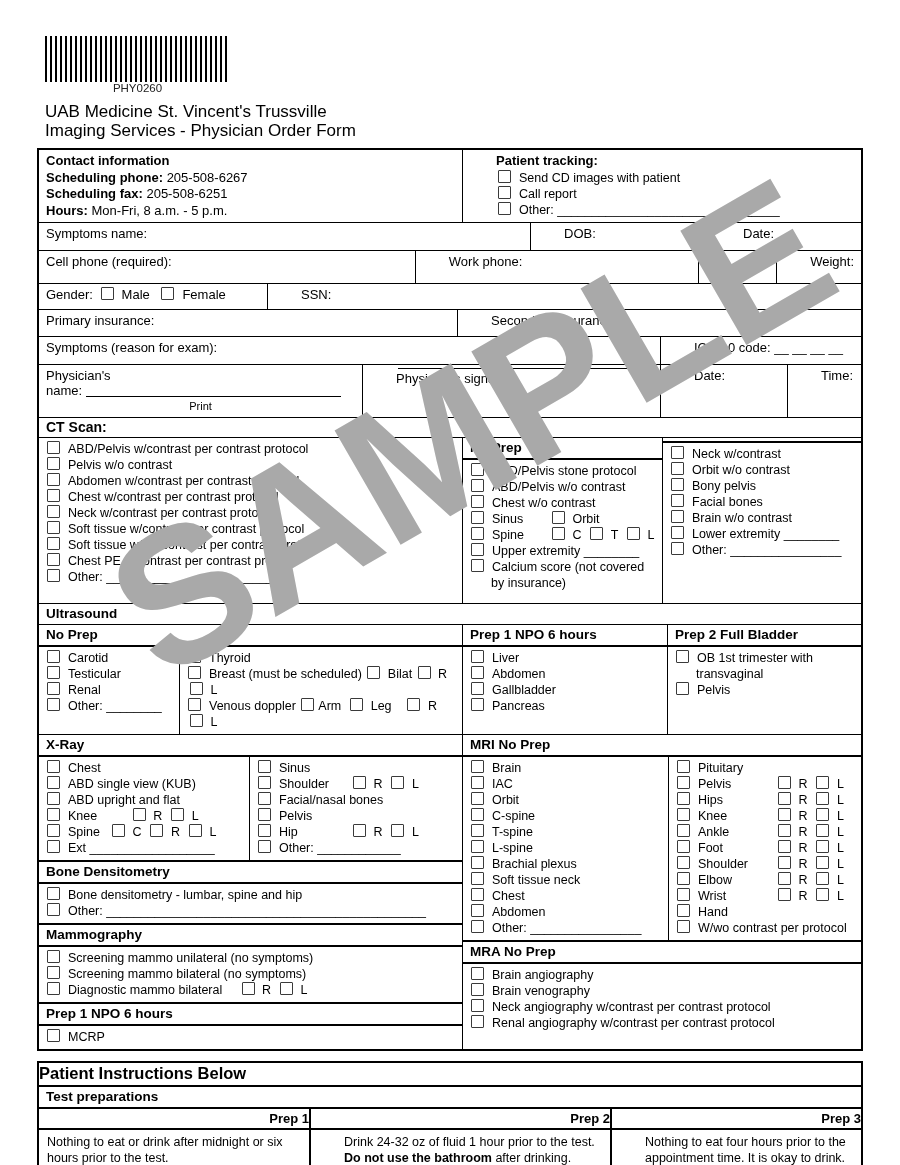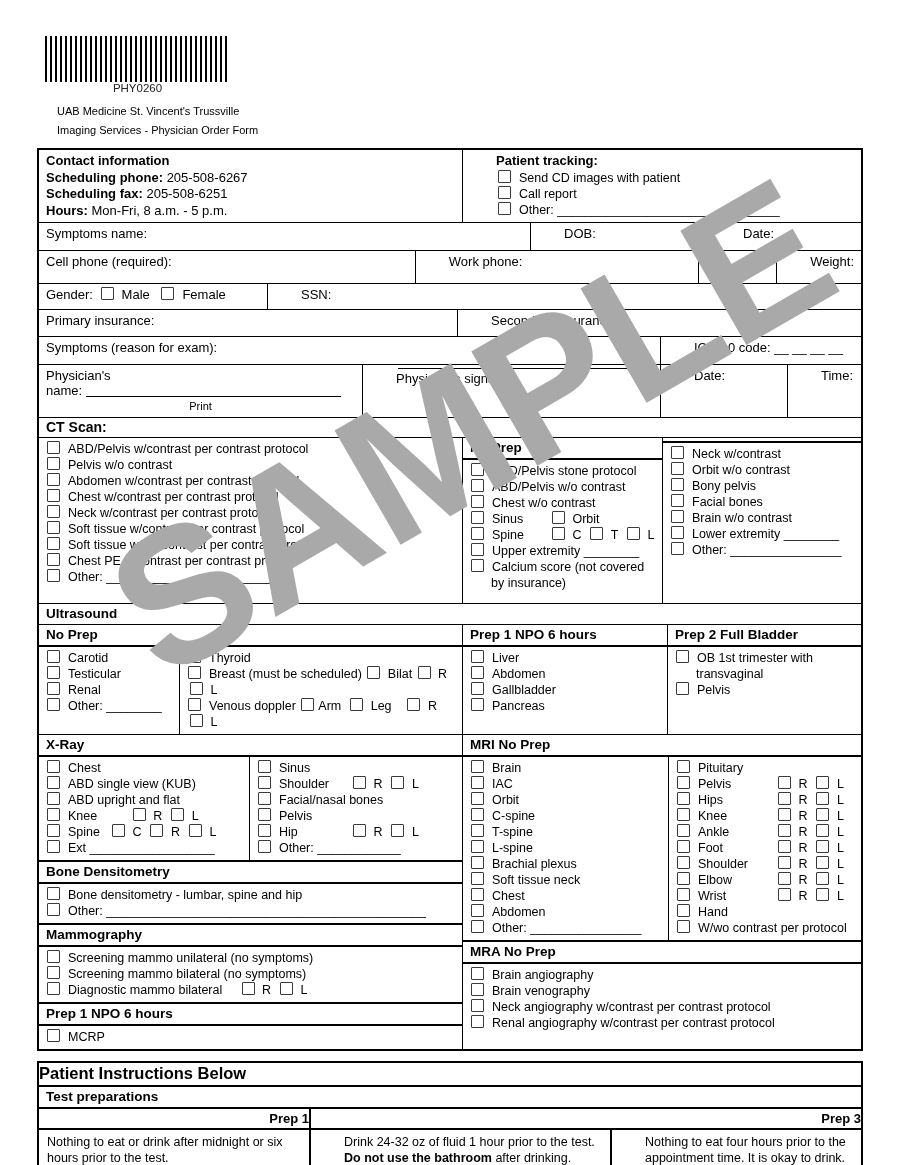--- a/index.html
+++ b/index.html
@@ -7,21 +7,21 @@
         font-family:"Liberation Sans",sans-serif;overflow:hidden;}
   .inner{position:absolute;left:37px;top:0;width:826px;}
   
   .barcode{width:185px;height:46px;margin:36px 0 0 8px;
     background:
       repeating-linear-gradient(90deg,#000 0 2px,#fff 2px 5px),
       repeating-linear-gradient(90deg,#000 0 1px,rgba(255,255,255,0) 1px 9px),
       repeating-linear-gradient(90deg,#000 0 3px,rgba(255,255,255,0) 3px 13px);
     background-color:#fff;}
   .barcode-label{width:185px;margin-left:8px;text-align:center;font-size:11.5px;color:#222;}
-  .titleblock{margin:8px 0 8px 20px;font-size:11px;line-height:19px;}
+  .titleblock{margin:8px 0 8px 8px;font-size:17px;line-height:19px;}
   
   .tbl{border:2.5px solid #000;}
   .row{display:flex;align-items:stretch;}
   .row + .row{border-top:1.8px solid #000;}
   .cell{padding:3px 7px;box-sizing:border-box;}
   .cell + .cell{border-left:1.8px solid #000;padding-left:33px;}
   .fx{flex:1;}
   .lbl{font-size:13px;line-height:16px;}
   .b{font-weight:bold;}
   .contact-line{font-size:13px;line-height:16.5px;}
@@ -323,20 +323,21 @@
 
     <div class="tbl instr">
       <div class="row">
           <div class="instr-title fx">Patient Instructions Below</div>
         </div>
       <div class="row">
           <div class="instr-sub fx">Test preparations</div>
         </div>
       <div class="row">
         <div class="cell ins1 prephdr">Prep 1</div>
+        <div class="cell ins2 prephdr">Prep 2</div>
         <div class="cell fx prephdr">Prep 3</div>
       </div>
       <div class="row" style="min-height:46px">
         <div class="cell ins1 preptxt">Nothing to eat or drink after midnight or six hours prior to the test.</div>
         <div class="cell ins2 preptxt"><span>Drink 24-32 oz of fluid 1 hour prior to the test. </span><span class="b">Do not use the bathroom</span><span> after drinking.</span></div>
         <div class="cell fx preptxt">Nothing to eat four hours prior to the appointment time. It is okay to drink.</div>
       </div>
 
     </div>
 

